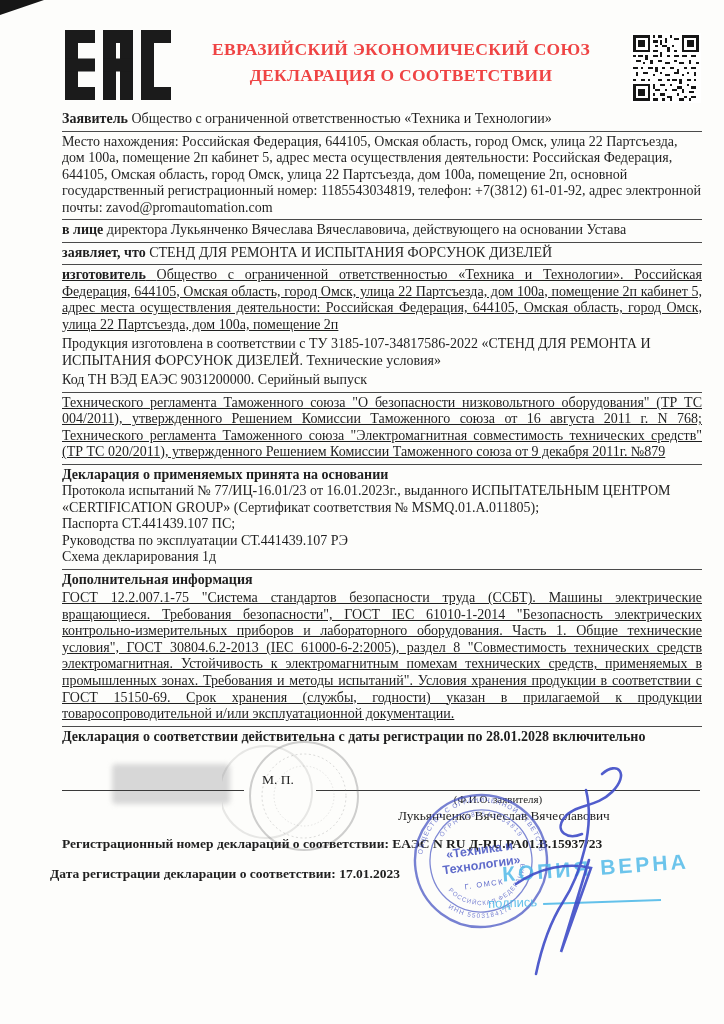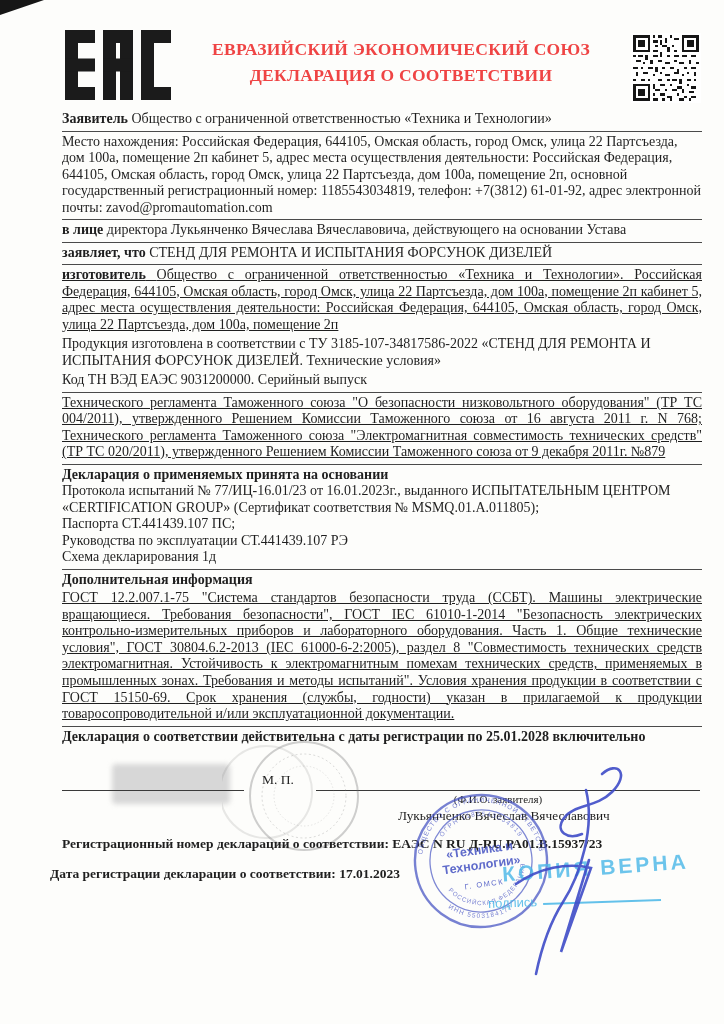--- a/index.html
+++ b/index.html
@@ -113,21 +113,21 @@
     </div>
     <div class="hd">Декларация о применяемых принята на основании</div>
     <div>Протокола испытаний № 77/ИЦ-16.01/23 от 16.01.2023г., выданного ИСПЫТАТЕЛЬНЫМ ЦЕНТРОМ «CERTIFICATION GROUP» (Сертификат соответствия № MSMQ.01.A.011805);</div>
     <div>Паспорта СТ.441439.107 ПС;</div>
     <div>Руководства по эксплуатации СТ.441439.107 РЭ</div>
     <div class="sec rule" style="padding-top:0">Схема декларирования 1д</div>
     <div class="hd">Дополнительная информация</div>
     <div class="sec rule j">
       <span>ГОСТ 12.2.007.1-75 "Система стандартов безопасности труда (ССБТ). Машины электрические вращающиеся. Требования безопасности", ГОСТ IEC 61010-1-2014 "Безопасность электрических контрольно-измерительных приборов и лабораторного оборудования. Часть 1. Общие технические условия", ГОСТ 30804.6.2-2013 (IEC 61000-6-2:2005), раздел 8 "Совместимость технических средств электромагнитная. Устойчивость к электромагнитным помехам технических средств, применяемых в промышленных зонах. Требования и методы испытаний". Условия хранения продукции в соответствии с ГОСТ 15150-69. Срок хранения (службы, годности) указан в прилагаемой к продукции товаросопроводительной и/или эксплуатационной документации.</span>
     </div>
-    <div class="sec bold-line">Декларация о соответствии действительна с даты регистрации по 25.01.2028 включительно</div>
+    <div class="sec bold-line">Декларация о соответствии действительна с даты регистрации по 28.01.2028 включительно</div>
   </div>
 
   <div class="abs blur-box" style="left:112px;top:764px;width:118px;height:40px;"></div>
   <div class="abs sig-line" style="left:62px;top:790px;width:182px;"></div>
   <div class="abs mp" style="left:262px;top:772px;">М. П.</div>
   <div class="abs sig-line" style="left:316px;top:790px;width:384px;"></div>
   <div class="abs fio-name" style="left:398px;top:808px;">Лукьянченко Вячеслав Вячеславович</div>
   <div class="abs fio-caption" style="left:378px;top:793px;width:240px;">(Ф.И.О. заявителя)</div>
 
   <svg class="abs" style="left:222px;top:736px;" width="160" height="120" viewBox="0 0 160 120">

